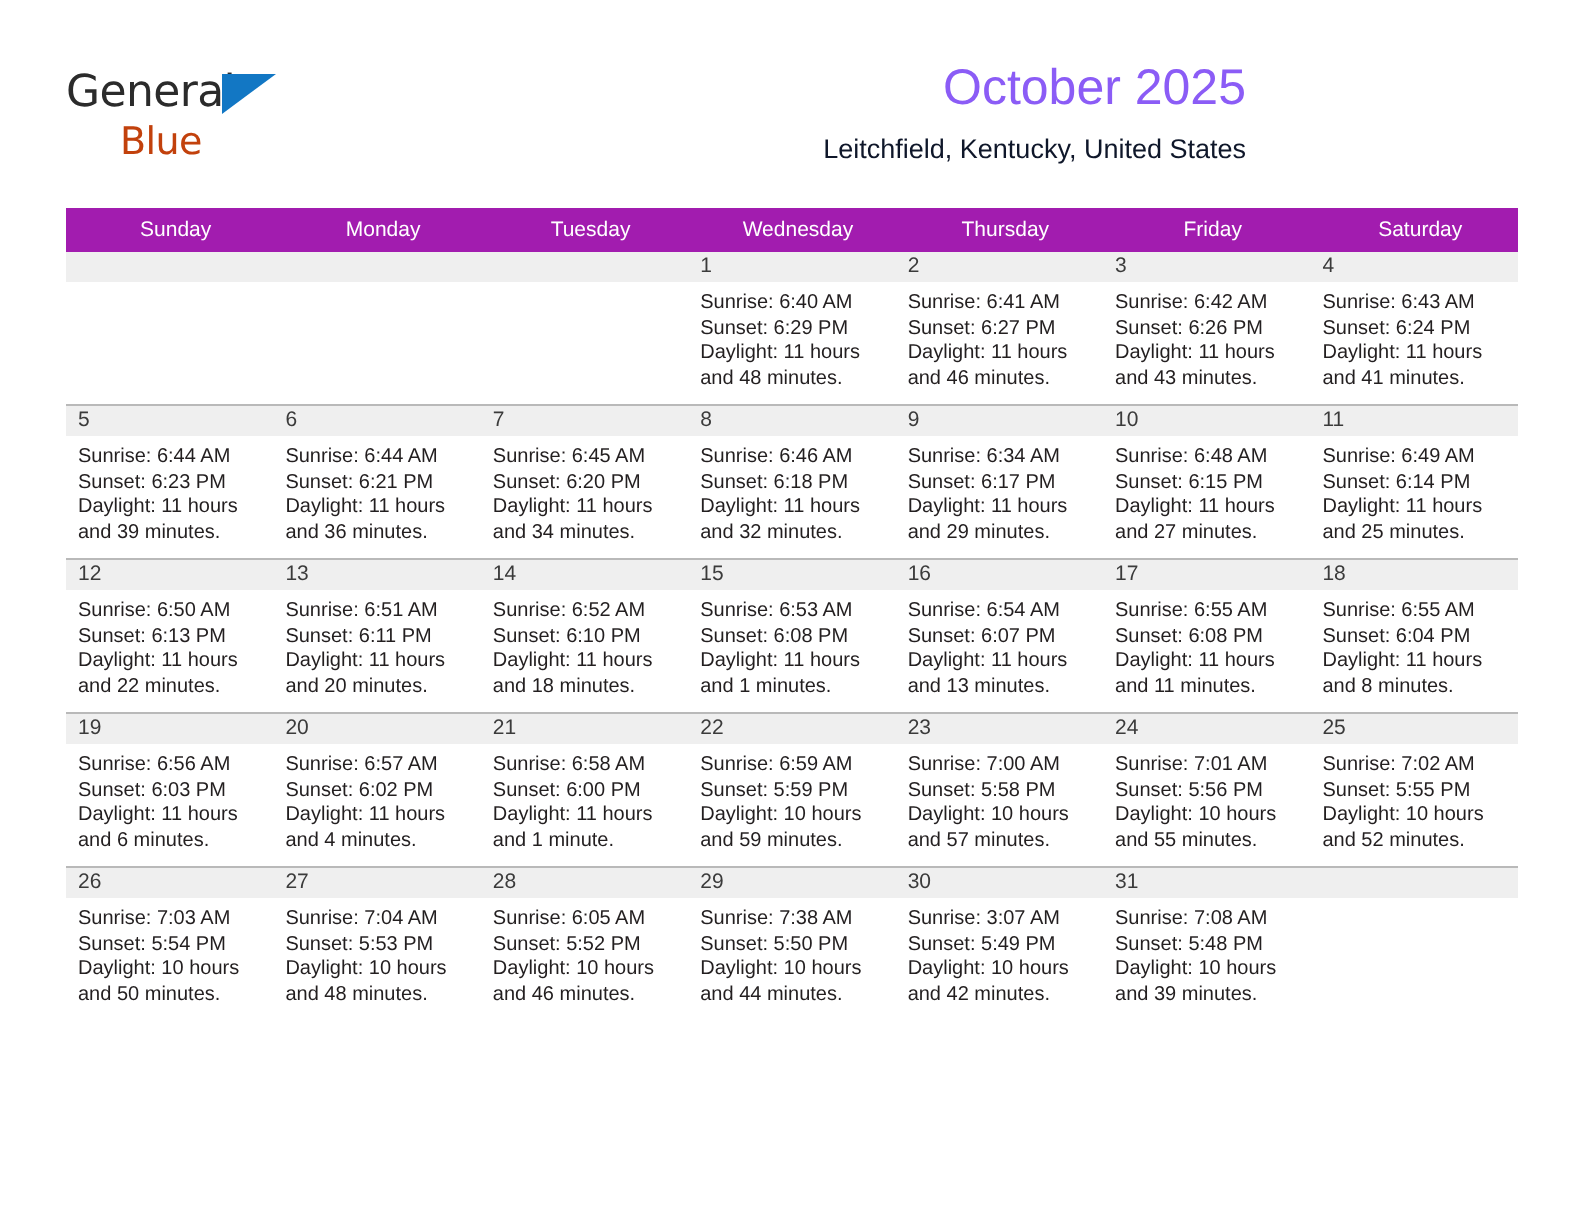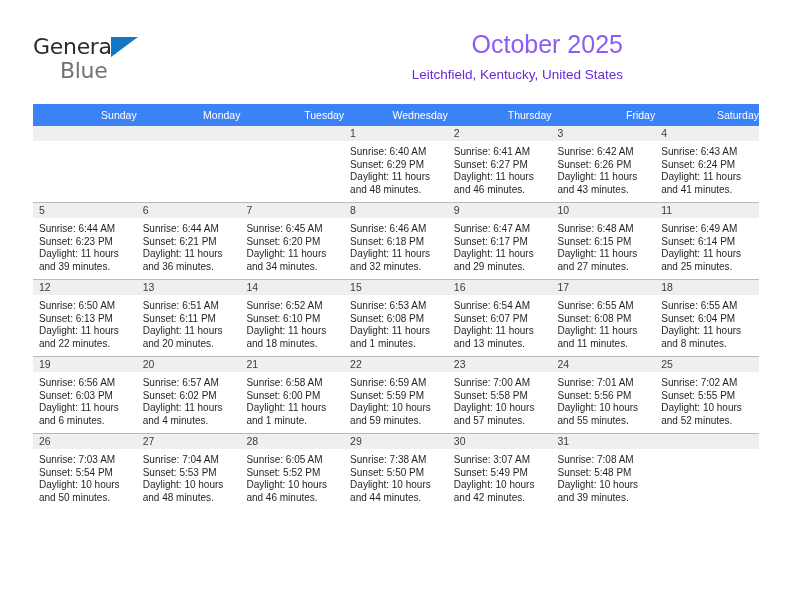--- a/index.html
+++ b/index.html
@@ -52,61 +52,61 @@
     top: 3px;
     width: 0;
     height: 0;
     border-left: 27px solid #1277c4;
     border-bottom: 20px solid transparent;
   }
   .logo-blue {
     position: absolute;
     left: 27px;
     top: 24px;
-    font-size: 22px;
+    font-size: 19px;
     letter-spacing: -0.3px;
-    color: #737373;
+    color: #c2410c;
     font-family: "DejaVu Sans", sans-serif;
     line-height: 26px;
   }
   .title-wrap {
     position: absolute;
     right: 0;
     top: 0;
     text-align: right;
   }
   .cal-title {
     font-size: 25px;
     color: #8b5cf6;
     line-height: 33px;
     white-space: nowrap;
   }
   .cal-subtitle {
     font-size: 13.5px;
-    color: #6d28d9;
+    color: #0f172a;
     line-height: 20px;
     margin-top: 4px;
     white-space: nowrap;
   }
 
   
   .calendar {
     position: absolute;
     left: 33px;
     top: 104px;
     width: 726px;
     border-collapse: collapse;
     table-layout: fixed;
   }
   .calendar th {
-    background: #3b82f6;
+    background: #a21caf;
     color: #ffffff;
     font-size: 10.5px;
     font-weight: normal;
-    text-align: right;
+    text-align: center;
     padding: 5px 0 5px 6px;
     height: 12px;
     border: none;
   }
   .calendar td {
     vertical-align: top;
     padding: 0;
     height: 76px;
     border-top: 1px solid #b9b9b9;
     border-left: none;
@@ -250,21 +250,21 @@
             <div class="cell-body">
               <div>Sunrise: 6:46 AM</div>
               <div>Sunset: 6:18 PM</div>
               <div>Daylight: 11 hours</div>
               <div>and 32 minutes.</div>
             </div>
           </td>
           <td>
             <div class="daynum">9</div>
             <div class="cell-body">
-              <div>Sunrise: 6:47 AM</div>
+              <div>Sunrise: 6:34 AM</div>
               <div>Sunset: 6:17 PM</div>
               <div>Daylight: 11 hours</div>
               <div>and 29 minutes.</div>
             </div>
           </td>
           <td>
             <div class="daynum">10</div>
             <div class="cell-body">
               <div>Sunrise: 6:48 AM</div>
               <div>Sunset: 6:15 PM</div>

